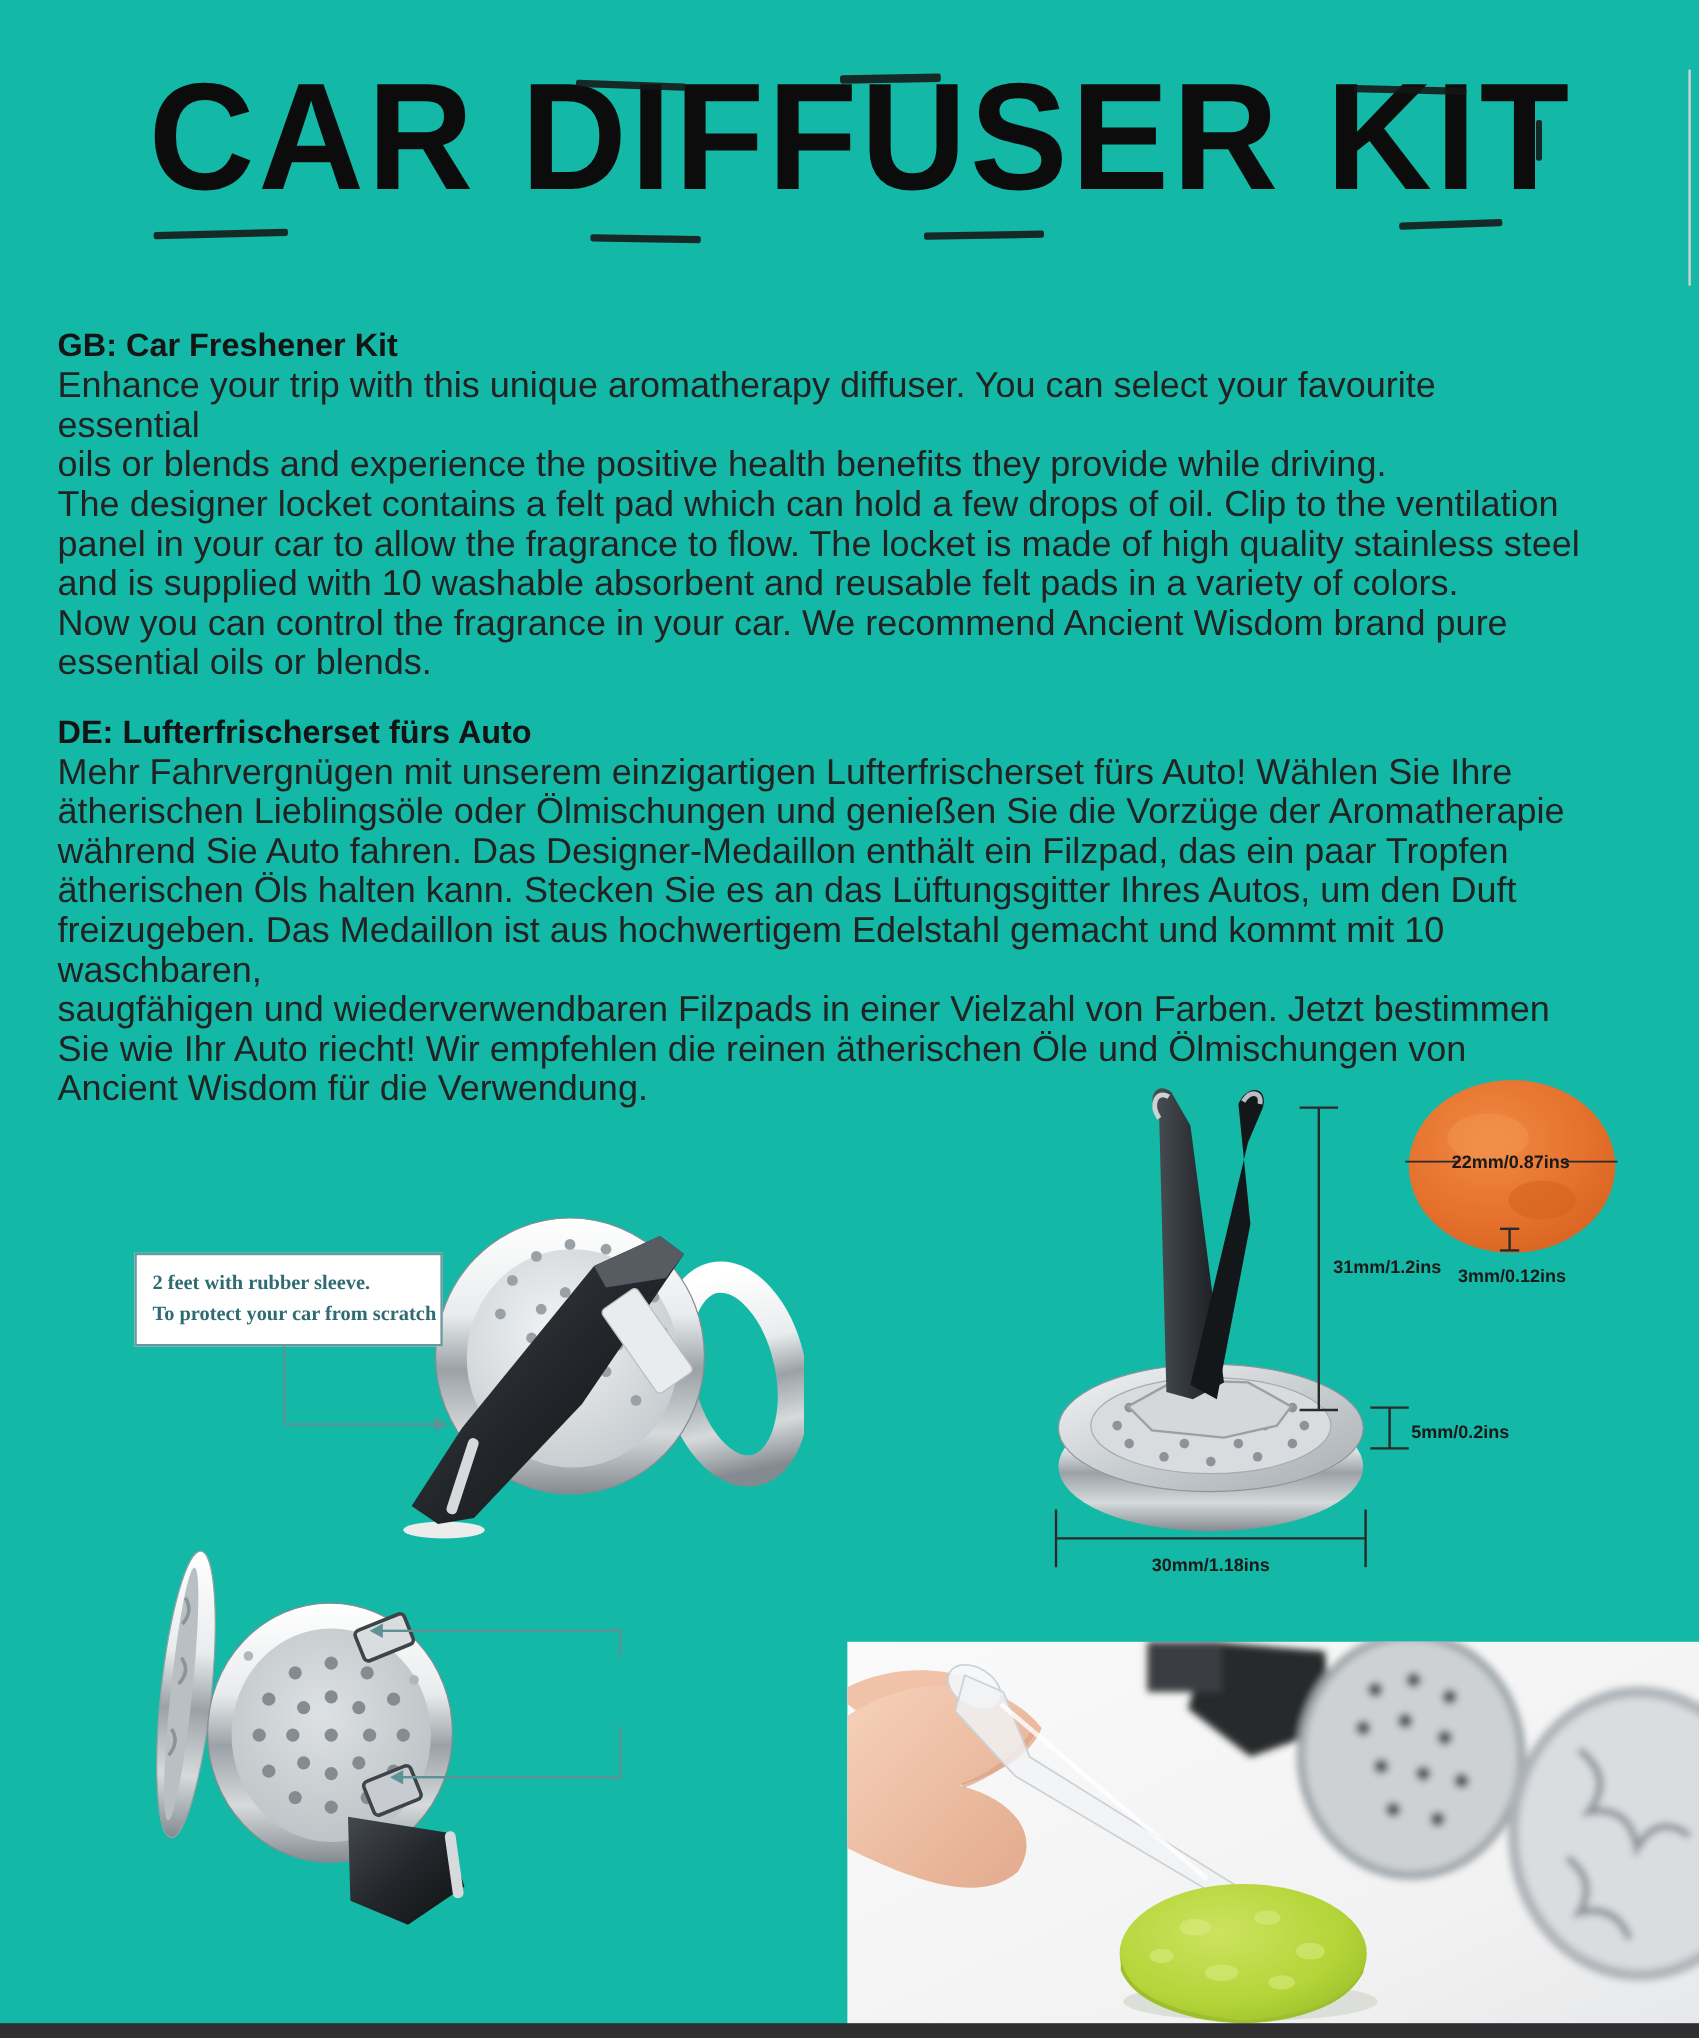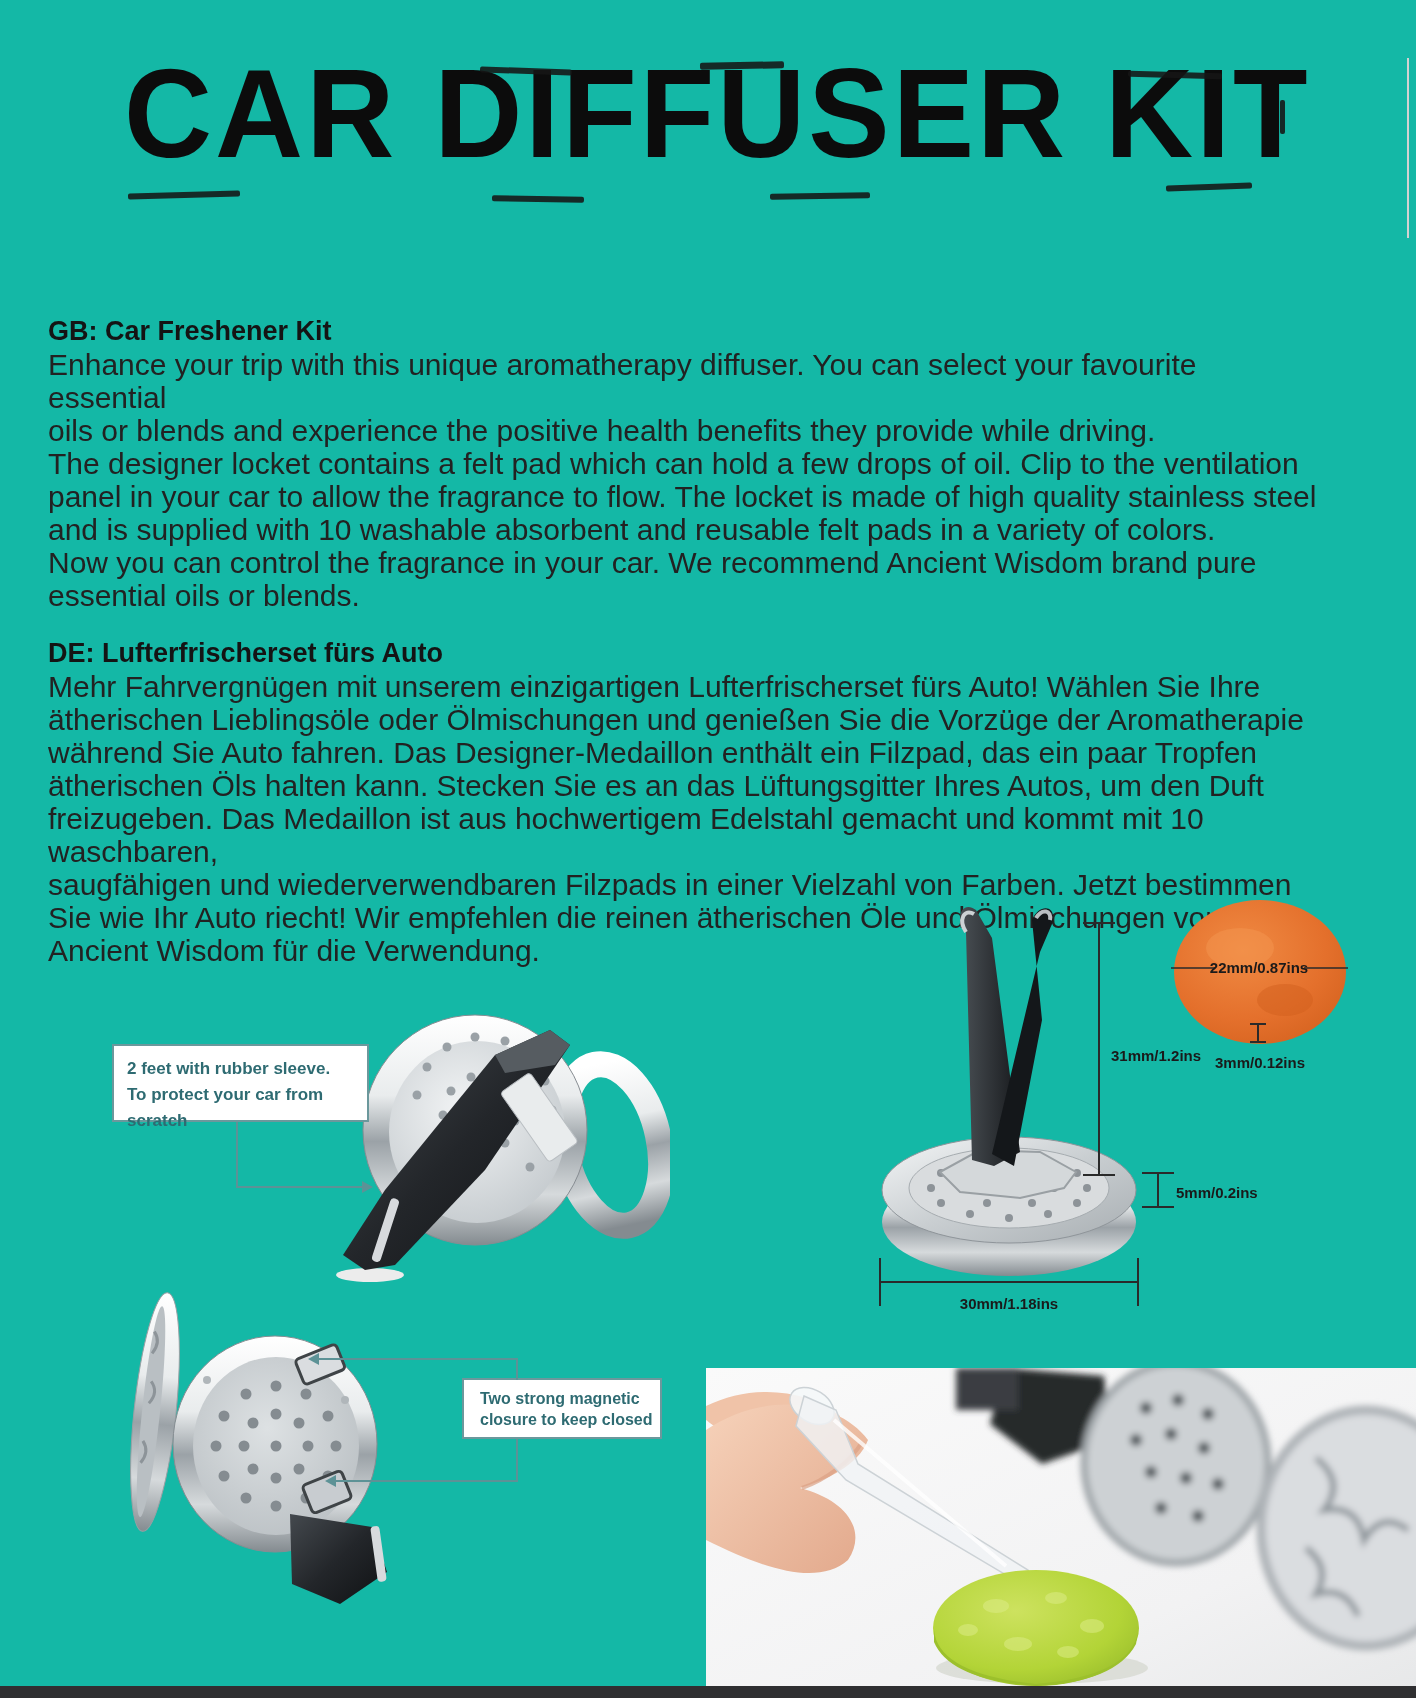--- a/index.html
+++ b/index.html
@@ -7,26 +7,26 @@
         font-family:"Liberation Sans",sans-serif;color:#1f1f1f;}
 
   
   .title{position:absolute;left:124px;top:50px;font-size:122px;font-weight:bold;
          letter-spacing:3px;color:#0c0c0c;line-height:1;transform:scaleY(1.04);
          transform-origin:top left;white-space:nowrap;}
   .grunge{position:absolute;background:#161616;border-radius:2px;opacity:.88;}
 
   
   .txt-block{position:absolute;left:48px;width:1270px;}
-  .txt-heading{font-size:27px;font-weight:bold;line-height:33px;color:#141414;margin-top:43px;}
+  .txt-heading{font-size:27px;font-weight:bold;line-height:33px;color:#141414;}
   .txt-body{font-size:30px;line-height:33px;color:#222222;white-space:pre-line;}
 
   
   .callout{position:absolute;border:2px solid #6b989c;background:#ffffff;
-           color:#2e6b72;font-weight:bold;white-space:pre-line;}
+           color:#2e6b72;font-weight:bold;white-space:pre-line;font-family:Liberation Serif, serif;}
   .callout.c1{left:112px;top:1044px;width:257px;height:78px;
               font-size:17px;line-height:26px;padding:10px 0 0 13px;box-sizing:border-box;}
   .callout.c2{left:462px;top:1378px;width:200px;height:61px;
               font-size:16px;line-height:21px;padding:8px 0 0 16px;box-sizing:border-box;}
   .cline{position:absolute;background:#5d9296;}
   .arrow-right{position:absolute;width:0;height:0;border-top:6px solid transparent;
                border-bottom:6px solid transparent;border-left:11px solid #5d9296;}
   .arrow-left{position:absolute;width:0;height:0;border-top:6px solid transparent;
               border-bottom:6px solid transparent;border-right:11px solid #5d9296;}
 
@@ -272,22 +272,20 @@
       <rect x="334" y="254" width="9" height="56" rx="4" fill="#d7dadd" transform="rotate(-8 338 282)"></rect>
     </g>
   </svg>
 
   <div class="callout c1">2 feet with rubber sleeve.
 To protect your car from scratch</div>
   <div class="cline" style="left:236px;top:1122px;width:2px;height:65px;"></div>
   <div class="cline" style="left:236px;top:1186px;width:127px;height:2px;"></div>
   <div class="arrow-right" style="left:362px;top:1181px;"></div>
 
-  <div class="callout c2">Two strong magnetic
-closure to keep closed</div>
   <div class="cline" style="left:318px;top:1358px;width:200px;height:2px;"></div>
   <div class="cline" style="left:516px;top:1358px;width:2px;height:22px;"></div>
   <div class="cline" style="left:516px;top:1439px;width:2px;height:43px;"></div>
   <div class="cline" style="left:335px;top:1480px;width:183px;height:2px;"></div>
   <div class="arrow-left" style="left:308px;top:1353px;"></div>
   <div class="arrow-left" style="left:325px;top:1475px;"></div>
 
   <svg class="photo" style="left:706px;top:1368px;" width="710" height="322" viewBox="0 0 710 322">
     <defs>
       <linearGradient id="photoBg" x1="0" y1="0" x2="1" y2="1">

